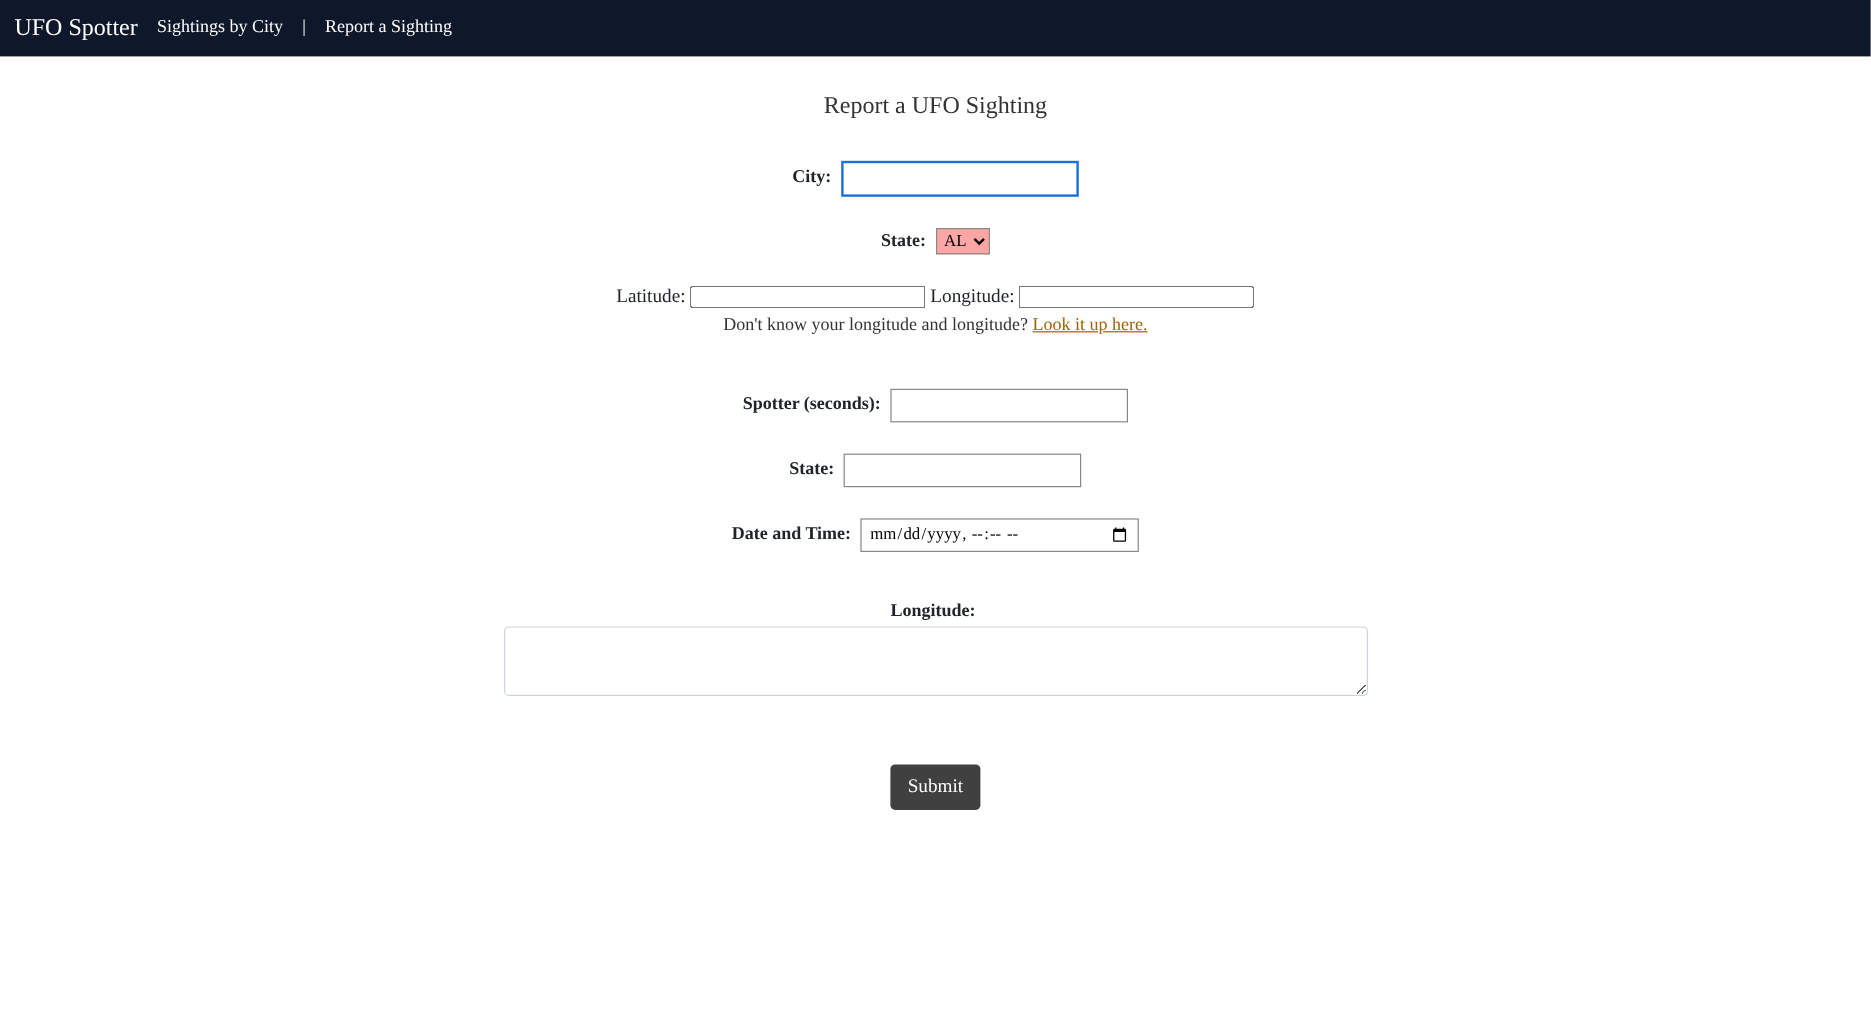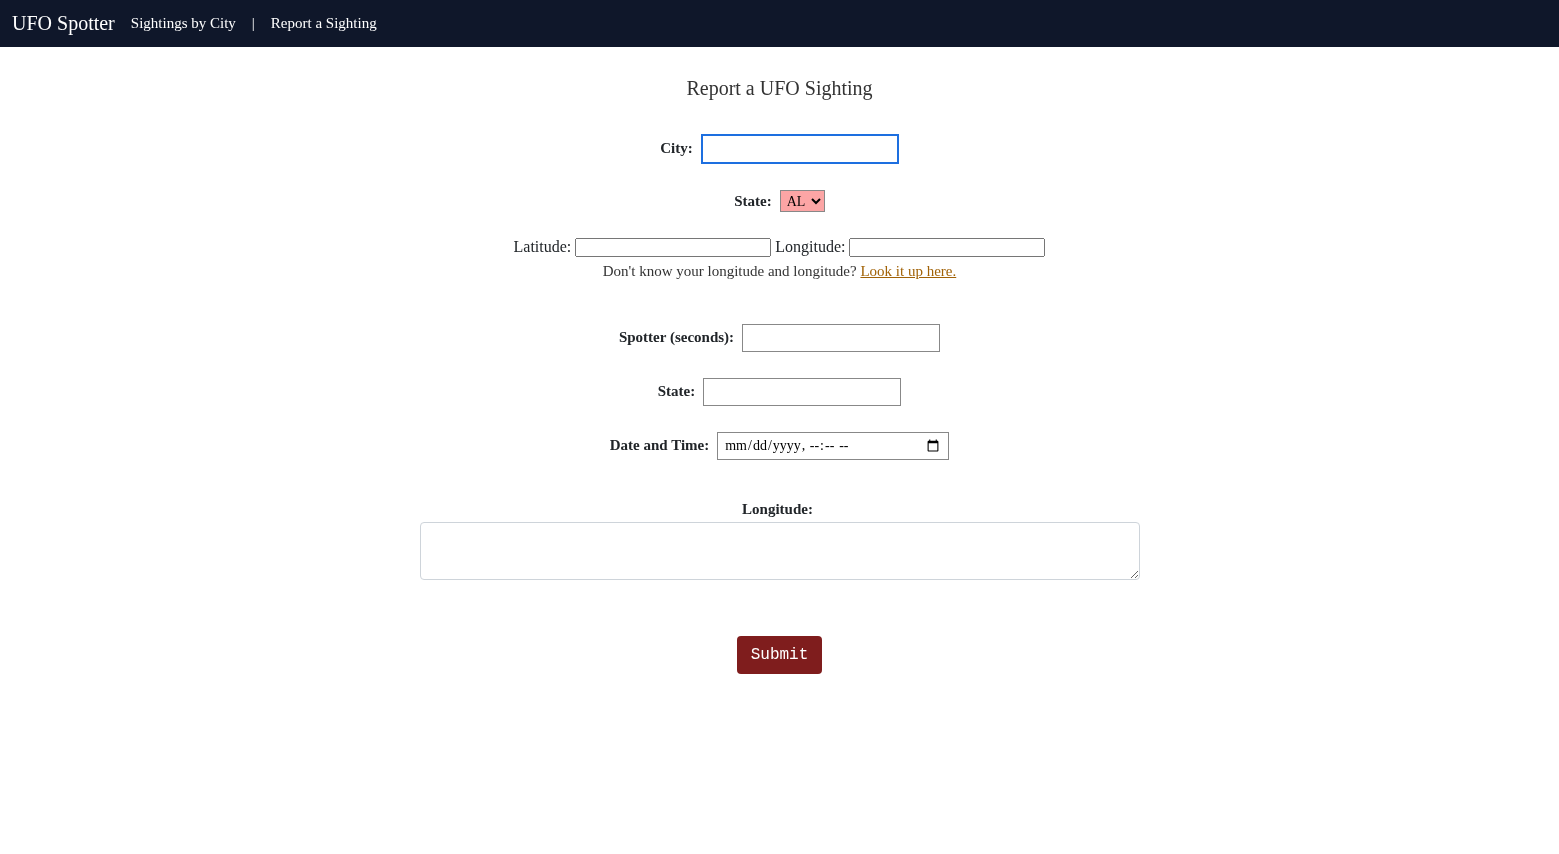--- a/index.html
+++ b/index.html
@@ -104,27 +104,27 @@
       height: 58px;
       border: 1px solid #ced4da;
       border-radius: 4px;
       font-family: inherit;
       font-size: 14px;
       padding: 6px;
       resize: both;
     }
     
     .submit-btn {
-      background: #7f1d1d;
+      background: #404040;
       color: #fff;
       border: none;
       border-radius: 4px;
       padding: 10px 14px;
       font-size: 16px;
-      font-family: Liberation Mono, monospace;
+      font-family: Liberation Serif, serif;
       cursor: pointer;
       margin-top: 26px;
     }
     
     .dt-input { width: 232px; }
   </style>
 </head>
 <body>
 
 <nav class="navbar">

